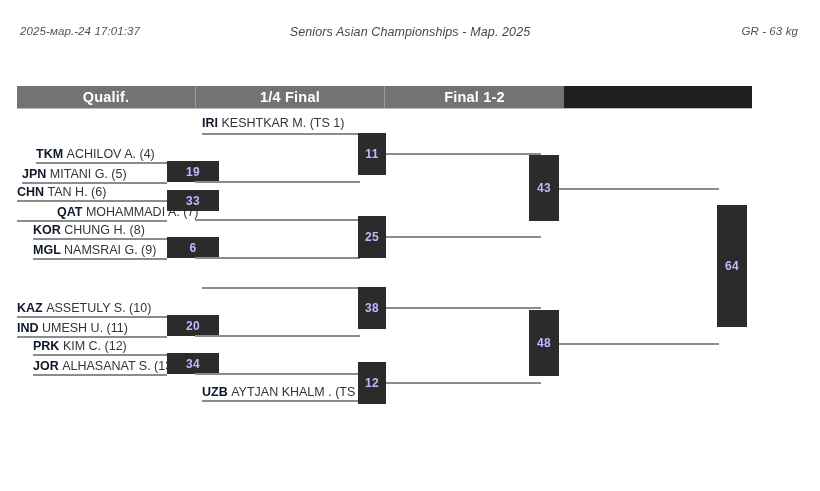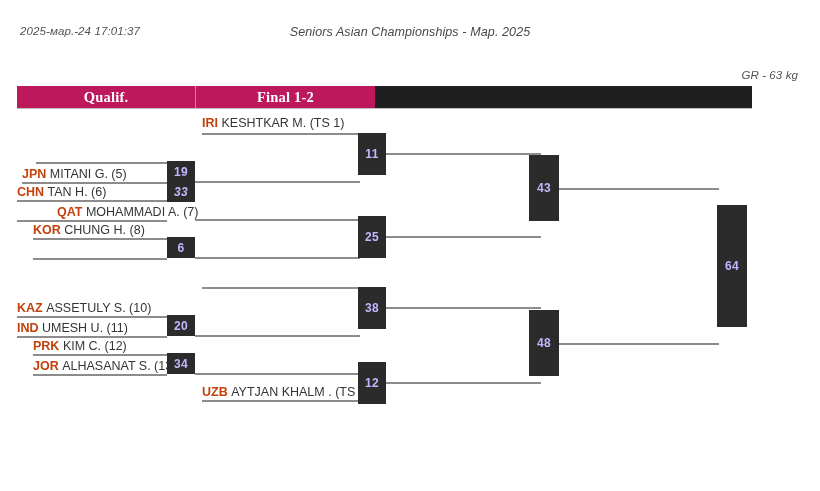--- a/index.html
+++ b/index.html
@@ -26,43 +26,42 @@
   .hdr-text {
     position: absolute;
     font-style: italic;
     font-size: 11.5px;
     color: #55534f;
     white-space: nowrap;
     letter-spacing: .1px;
   }
   .hdr-left   { left: 20px;  top: 25px; }
   .hdr-center { left: 0; top: 25px; width: 820px; text-align: center; font-size: 12.5px; color: #4a4845; }
-  .hdr-right  { right: 22px; top: 25px; margin-top: 44px; }
+  .hdr-right  { right: 22px; top: 25px; }
 
   
   .round-bar {
     position: absolute;
     left: 17px; top: 86px;
     width: 735px; height: 22px;
     display: flex;
     background: #1f1f1f;
     box-shadow: 0 1px 0 #bdbdbd;
   }
   .round-cell {
     color: #ffffff;
     font-size: 14.5px;
     font-weight: bold;
     display: flex;
     align-items: center;
     justify-content: center;
-    background: #be185d;
+    background: #737373;
     border-right: 1px solid #9a9a9a;
     box-sizing: border-box;
     letter-spacing: .2px;
-    font-family: Liberation Serif, serif;
   }
   .round-cell:last-child { border-right: none; }
   .rc-qualif { width: 179px; }
   .rc-quarter { width: 189px; }
   .rc-semi    { width: 188px; }
   .rc-final   { width: 179px; }
 
   
   .bracket {
     position: absolute;
@@ -73,21 +72,21 @@
   
   .athlete {
     position: absolute;
     font-size: 12.5px;
     white-space: nowrap;
     line-height: 14px;
     color: #353535;
   }
   .athlete .noc {
     font-weight: bold;
-    color: #c2410c;
+    color: #0f172a;
   }
 
   
   .rule {
     position: absolute;
     background: #8c8c8c;
     height: 2px;
   }
 
   
@@ -95,47 +94,52 @@
     position: absolute;
     background: #2b2b2b;
     color: #c4b5fd;
     font-size: 12px;
     font-weight: bold;
     display: flex;
     align-items: center;
     justify-content: center;
     letter-spacing: .3px;
   }
-  .score-q  { width: 28px; height: 21px; }
+  .score-q  { width: 52px; height: 21px; }
   .score-qf { width: 28px; height: 42px; }
   .score-sf { width: 30px; height: 66px; }
   .score-f  { width: 30px; height: 122px; }
 </style>
 </head>
 <body>
 
 <div class="doc-header">
   <div class="hdr-text hdr-left">2025-мар.-24 17:01:37</div>
   <div class="hdr-text hdr-center">Seniors Asian Championships - Мар. 2025</div>
   <div class="hdr-text hdr-right">GR - 63 kg</div>
 </div>
 
 <div class="round-bar">
   <div class="round-cell rc-qualif">Qualif.</div>
+  <div class="round-cell rc-quarter">1/4 Final</div>
   <div class="round-cell rc-final">Final 1-2</div>
 </div>
 
 <div class="bracket">
 
   <div class="athlete" style="left:202px; top:116px;">
     <span class="noc">IRI </span>
     <span>KESHTKAR M. (TS 1)</span>
   </div>
   <div class="rule" style="left:202px; top:133px; width:158px;"></div>
 
+  <div class="athlete" style="left:36px; top:147px;">
+    <span class="noc">TKM </span>
+    <span>ACHILOV A. (4)</span>
+  </div>
   <div class="rule" style="left:36px; top:162px; width:131px;"></div>
   <div class="athlete" style="left:22px; top:167px;">
     <span class="noc">JPN </span>
     <span>MITANI G. (5)</span>
   </div>
   <div class="rule" style="left:22px; top:182px; width:145px;"></div>
   <div class="score score-q" style="left:167px; top:161px;">19</div>
   <div class="rule" style="left:195px; top:181px; width:165px;"></div>
 
   <div class="score score-qf" style="left:358px; top:133px;">11</div>
@@ -145,28 +149,32 @@
     <span class="noc">CHN </span>
     <span>TAN H. (6)</span>
   </div>
   <div class="rule" style="left:17px; top:200px; width:150px;"></div>
 
   <div class="athlete" style="left:17px; top:205px;margin-left:40px;">
     <span class="noc">QAT </span>
     <span>MOHAMMADI A. (7)</span>
   </div>
   <div class="rule" style="left:17px; top:220px; width:150px;"></div>
-  <div class="score score-q" style="left:167px; top:181px;font-style:italic;">33</div>
+  <div class="score score-q" style="left:167px; top:190px;">33</div>
   <div class="rule" style="left:195px; top:219px; width:165px;"></div>
 
   <div class="athlete" style="left:33px; top:223px;">
     <span class="noc">KOR </span>
     <span>CHUNG H. (8)</span>
   </div>
   <div class="rule" style="left:33px; top:238px; width:134px;"></div>
+  <div class="athlete" style="left:33px; top:243px;">
+    <span class="noc">MGL </span>
+    <span>NAMSRAI G. (9)</span>
+  </div>
   <div class="rule" style="left:33px; top:258px; width:134px;"></div>
   <div class="score score-q" style="left:167px; top:237px;">6</div>
   <div class="rule" style="left:195px; top:257px; width:165px;"></div>
 
   <div class="score score-qf" style="left:358px; top:216px;">25</div>
   <div class="rule" style="left:386px; top:236px; width:155px;"></div>
 
   <div class="score score-sf" style="left:529px; top:155px;">43</div>
   <div class="rule" style="left:559px; top:188px; width:160px;"></div>
 

